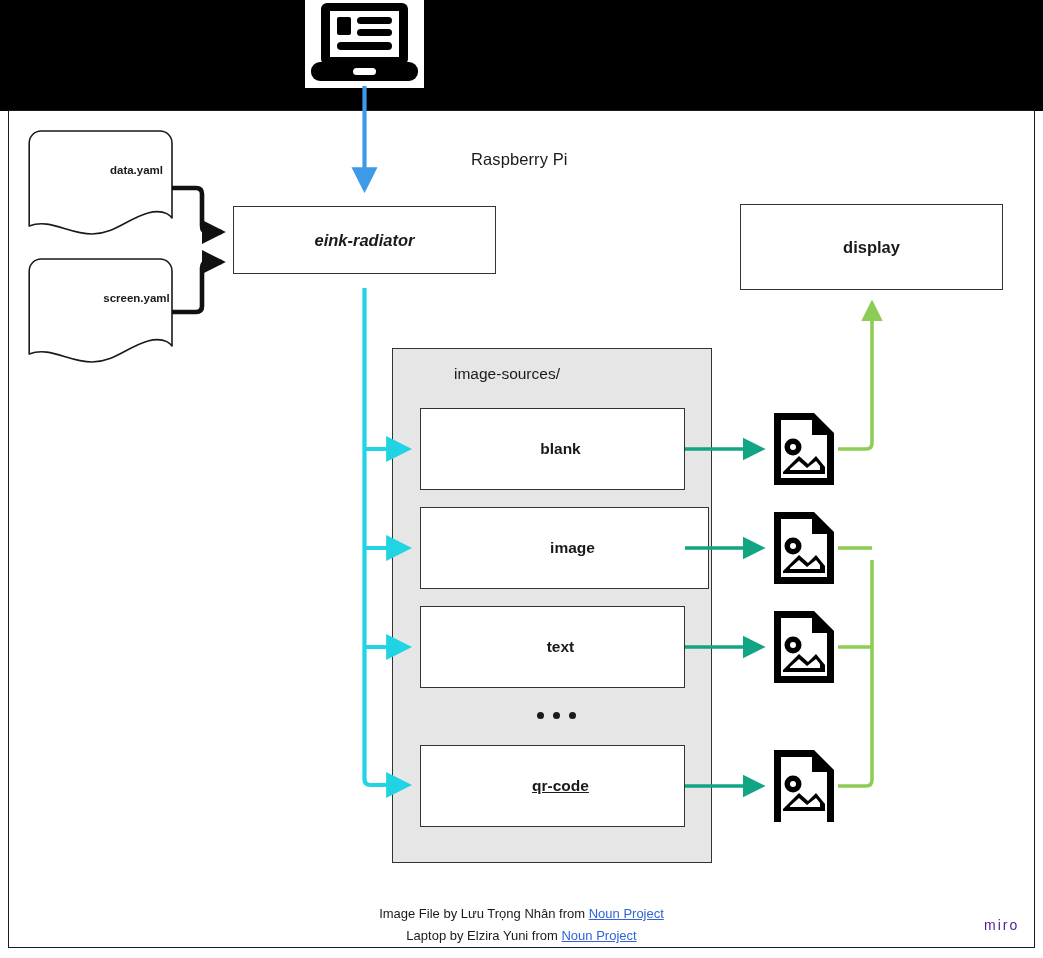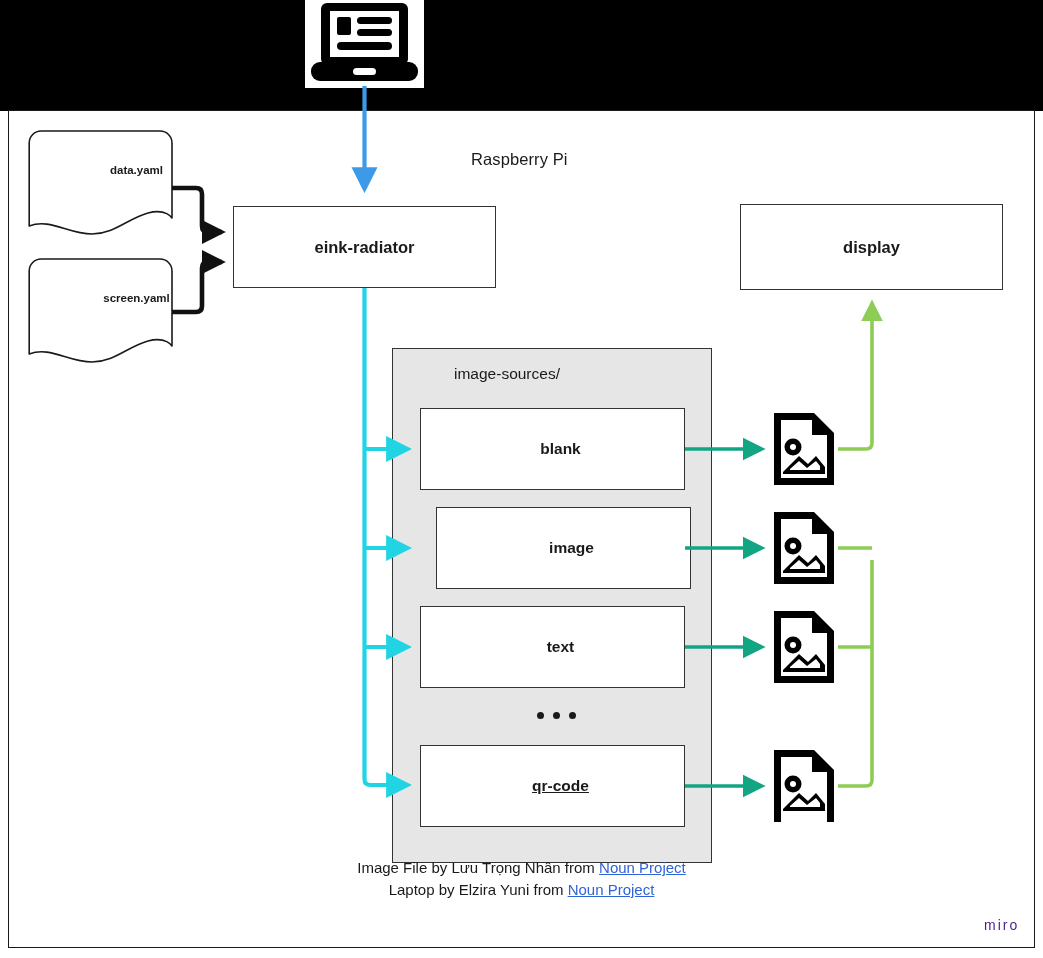--- a/index.html
+++ b/index.html
@@ -34,21 +34,21 @@
   .dots i{display:block;width:7px;height:7px;border-radius:50%;background:#1a1a1a;}
 
   
   .conn{position:absolute;left:0;top:0;width:1043px;height:958px;overflow:visible;pointer-events:none;}
 
   
   .fileicon{position:absolute;}
   .fileicon svg{display:block;}
 
   
-  .credits{position:absolute;left:0;top:857px;width:1043px;text-align:center;font-size:15px;color:#1a1a1a;line-height:22px;}
+  .credits{position:absolute;left:0;top:903px;width:1043px;text-align:center;font-size:13px;color:#1a1a1a;line-height:22px;}
   .credits a{color:#2f63d8;text-decoration:underline;}
   .credits .line{display:block;}
 
   .miro{position:absolute;left:984px;top:917px;font-size:14px;color:#4c1d95;letter-spacing:2px;}
 </style>
 </head>
 <body>
 
 <div id="stage">
 
@@ -82,29 +82,29 @@
   </div>
 
   <div class="doc" style="left:28px;top:258px;width:145px;height:105px;">
     <svg width="145" height="105" viewBox="0 0 145 105" aria-hidden="true">
       <path d="M1.2 13 A12 12 0 0 1 13.2 1 H132 A12 12 0 0 1 144 13 V88
                C144 88 138 78 120 83 C100 88.5 86 104 64 104 C40 104 22 88 1.2 96 Z" fill="#ffffff" stroke="#1a1a1a" stroke-width="1.6" stroke-linejoin="round"></path>
     </svg>
     <div class="doc-label" style="top:34px;">screen.yaml</div>
   </div>
 
-  <div class="box big" style="left:233px;top:206px;width:263px;height:82px;">eink-radiator</div>
+  <div class="box big" style="left:233px;top:206px;width:263px;height:68px;font-style:italic;">eink-radiator</div>
 
   <div class="box big" style="left:740px;top:204px;width:263px;height:86px;">display</div>
 
   <div class="group" style="left:392px;top:348px;width:320px;height:515px;"></div>
   <div class="group-title">image-sources/</div>
 
   <div class="box src" style="left:420px;top:408px;width:265px;height:82px;">blank</div>
-  <div class="box src" style="left:436px;top:507px;width:255px;height:82px;">image</div>
+  <div class="box src" style="left:420px;top:507px;width:289px;height:82px;">image</div>
   <div class="box src" style="left:420px;top:606px;width:265px;height:82px;">text</div>
   <div class="dots" style="left:537px;top:712px;">
     <i></i>
       <i></i>
       <i></i>
   </div>
   <div class="box src" style="left:420px;top:745px;width:265px;height:82px;text-decoration:underline;">qr-code</div>
 
   <div class="fileicon" style="left:770px;top:409px;">
     <svg width="68" height="80" viewBox="0 0 68 80" aria-hidden="true">

